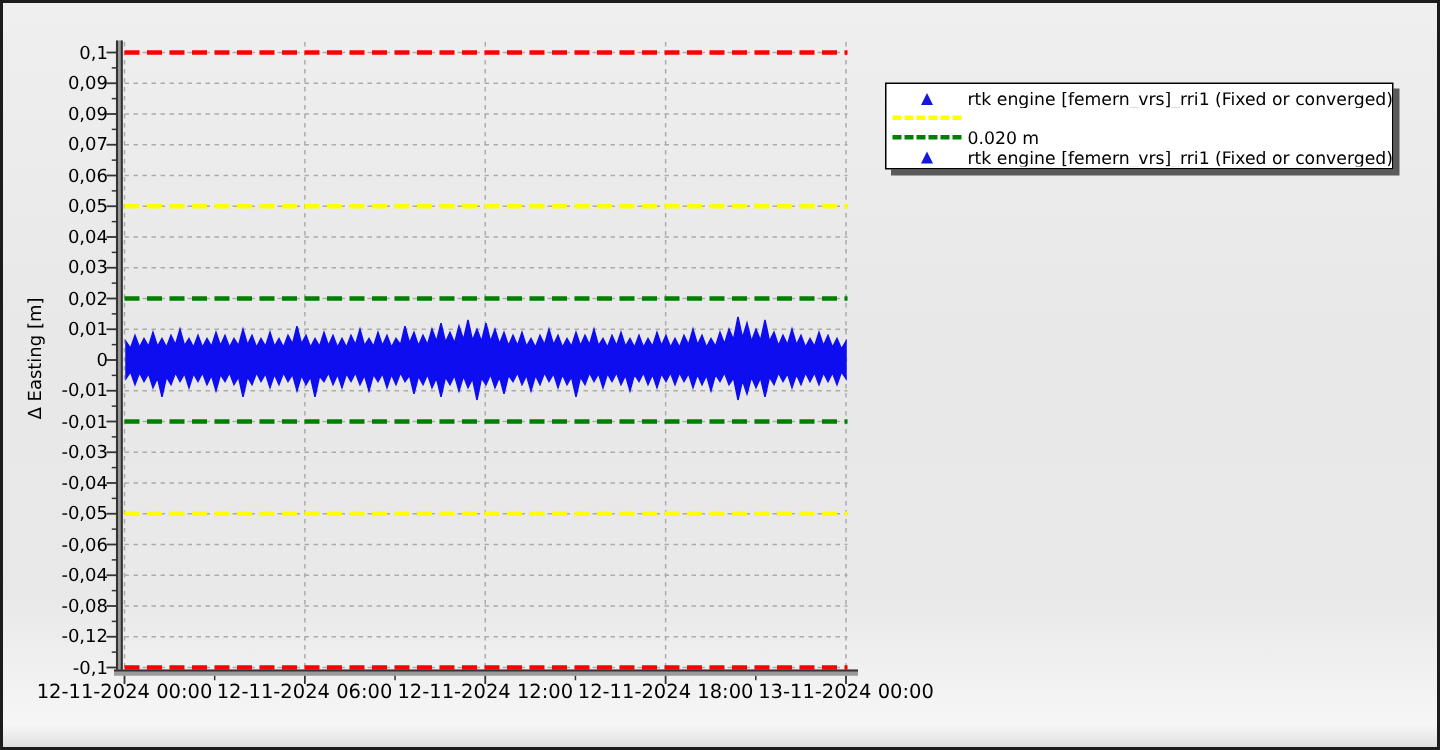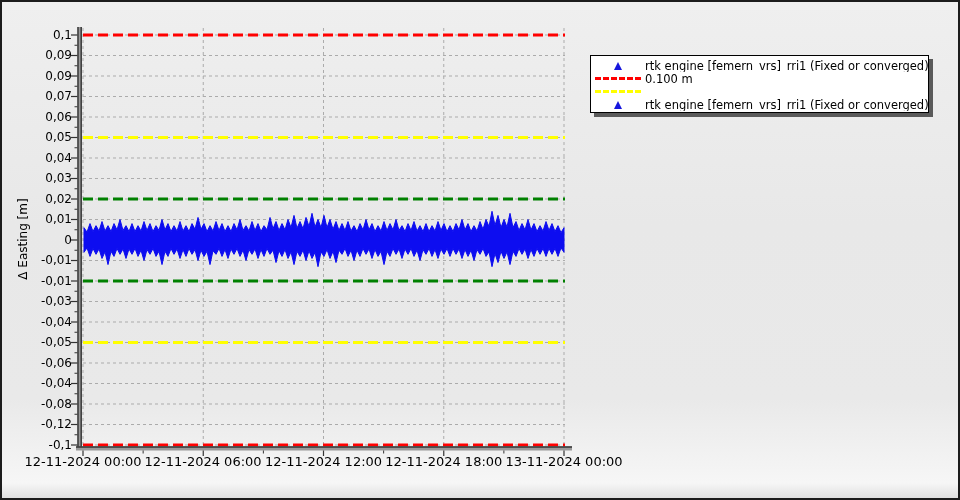--- a/index.html
+++ b/index.html
@@ -159,28 +159,28 @@
   <div id="x-axis-label">GPS Time</div>
   <div id="legend">
       <div class="legend-row">
         <span class="legend-marker">
           <span class="tri" style="border-bottom-color: rgb(22, 22, 221);"></span>
         </span>
         <span class="legend-label">rtk engine [femern_vrs]_rri1 (Fixed or converged)</span>
       </div>
       <div class="legend-row">
         <span class="legend-marker">
-          <span class="dashline" style="border-top-color: rgb(255, 0, 0);"></span>
+          <span class="dashline" style="border-top-color: rgb(255, 255, 0);"></span>
         </span>
-        <span class="legend-label">0.100 m</span>
       </div>
       <div class="legend-row">
         <span class="legend-marker">
-          <span class="dashline" style="border-top-color: rgb(255, 255, 0);"></span>
+          <span class="dashline" style="border-top-color: rgb(0, 128, 0);"></span>
         </span>
+        <span class="legend-label">0.020 m</span>
       </div>
       <div class="legend-row">
         <span class="legend-marker">
           <span class="tri" style="border-bottom-color: rgb(22, 22, 221);"></span>
         </span>
         <span class="legend-label">rtk engine [femern_vrs]_rri1 (Fixed or converged)</span>
       </div>
     </div>
 </div>
 

